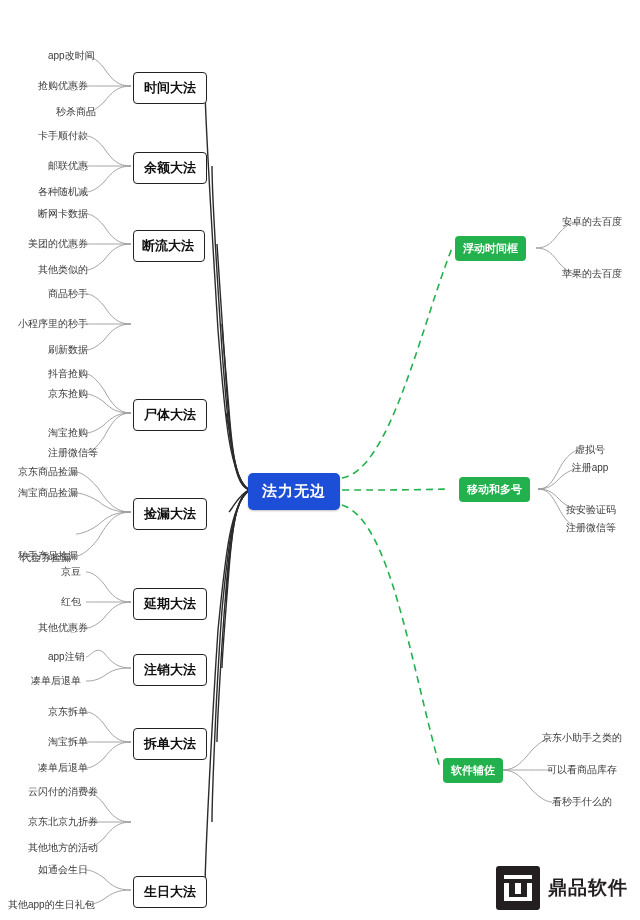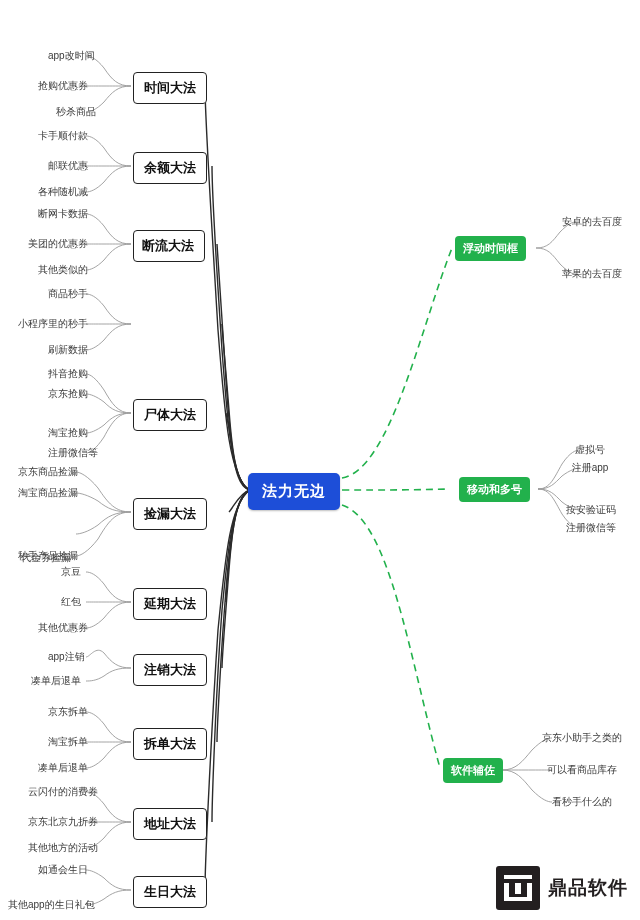--- a/index.html
+++ b/index.html
@@ -197,21 +197,20 @@
   <div class="node root-node" style="left:248px; top:473px;">法力无边</div>
 
   <div class="node branch-node" style="left:133px; top:72px;">时间大法</div>
   <div class="node branch-node" style="left:133px; top:152px;">余额大法</div>
   <div class="node branch-node" style="left:133px; top:230px;padding-left:8px;">断流大法</div>
   <div class="node branch-node" style="left:133px; top:399px;">尸体大法</div>
   <div class="node branch-node" style="left:133px; top:498px;">捡漏大法</div>
   <div class="node branch-node" style="left:133px; top:588px;">延期大法</div>
   <div class="node branch-node" style="left:133px; top:654px;">注销大法</div>
   <div class="node branch-node" style="left:133px; top:728px;">拆单大法</div>
-  <div class="node branch-node" style="left:133px; top:808px;">地址大法</div>
   <div class="node branch-node" style="left:133px; top:876px;">生日大法</div>
 
   <div class="node leaf" style="left:46px; top:50px; width:40px;">app改时间</div>
   <div class="node leaf" style="left:36px; top:80px; width:50px;">抢购优惠券</div>
   <div class="node leaf" style="left:54px; top:106px; width:40px;">秒杀商品</div>
 
   <div class="node leaf" style="left:36px; top:130px; width:50px;">卡手顺付款</div>
   <div class="node leaf" style="left:46px; top:160px; width:40px;">邮联优惠</div>
   <div class="node leaf" style="left:36px; top:186px; width:50px;">各种随机减</div>
 

